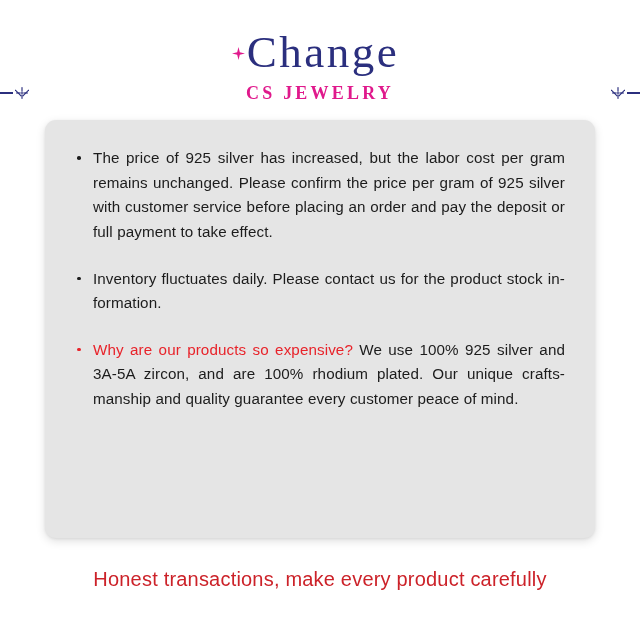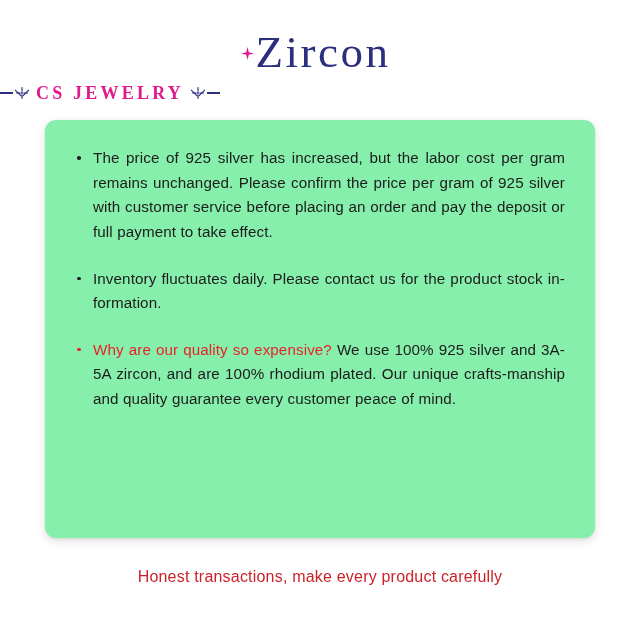--- a/index.html
+++ b/index.html
@@ -42,21 +42,21 @@
     top: 17px;
     width: 13px;
     height: 13px;
     pointer-events: none;
   }
 
   .brand-sub-row {
     margin-top: 9px;
     display: flex;
     align-items: center;
-    justify-content: flex-start;
+    justify-content: space-between;
     gap: 7px;
   }
   .orn {
     display: inline-flex;
     align-items: center;
     gap: 2px;
   }
   .orn svg { display: block; }
   .dash {
     width: 13px;
@@ -74,21 +74,21 @@
     white-space: nowrap;
   }
 
   
   .card {
     position: absolute;
     left: 45px;
     top: 120px;
     width: 550px;
     height: 418px;
-    background: #86efac;
+    background: #e5e5e5;
     border-radius: 11px;
     box-shadow: 0 3px 10px rgba(0,0,0,0.13), 0 1px 3px rgba(0,0,0,0.07);
     box-sizing: border-box;
     padding: 26px 30px 20px 30px;
   }
 
   .bullet-list {
     list-style: none;
     margin: 0;
     padding: 0;
@@ -126,37 +126,37 @@
   
   .bullet-item > .txt { display: block; }
 
   
   .footer {
     position: absolute;
     left: 0;
     top: 568px;
     width: 100%;
     text-align: center;
-    font-size: 16px;
+    font-size: 20px;
     color: #cc2229;
     letter-spacing: 0.2px;
   }
 </style>
 </head>
 <body>
 
 <div class="logo-block">
 
   <div class="brand-line">
     <span class="brand-spark">
       <svg viewBox="0 0 20 20" width="13" height="13" aria-hidden="true">
         <path d="M10 0 L12 8 L20 10 L12 12 L10 20 L8 12 L0 10 L8 8 Z" fill="#e0198c"></path>
       </svg>
     </span>
-    <span class="brand-name">Zircon</span>
+    <span class="brand-name">Change</span>
   </div>
 
   <div class="brand-sub-row">
     <span class="orn">
       <span class="dash"></span>
       <svg viewBox="0 0 24 24" width="14" height="14" aria-hidden="true">
         <g fill="#2b2f7e">
           <rect x="11" y="2" width="2" height="20"></rect>
           <rect x="2" y="11" width="20" height="2"></rect>
           <rect x="4.5" y="4.5" width="2" height="15" transform="rotate(-45 5.5 12)"></rect>
@@ -194,19 +194,19 @@
     </li>
 
 
     <li class="bullet-item">
       <span class="dot"></span>
       <span class="txt">Inventory fluctuates daily. Please contact us for the product stock in-formation.</span>
     </li>
 
     <li class="bullet-item red-dot">
       <span class="dot"></span>
-      <span class="txt"><span class="hl-red">Why are our quality so expensive?</span><span> We use 100% 925 silver and 3A-5A zircon, and are 100% rhodium plated. Our unique crafts-manship and quality guarantee every customer peace of mind.</span></span>
+      <span class="txt"><span class="hl-red">Why are our products so expensive?</span><span> We use 100% 925 silver and 3A-5A zircon, and are 100% rhodium plated. Our unique crafts-manship and quality guarantee every customer peace of mind.</span></span>
     </li>
 
   </ul>
 </div>
 
 <div class="footer">Honest transactions, make every product carefully</div>
 
 </body></html>

